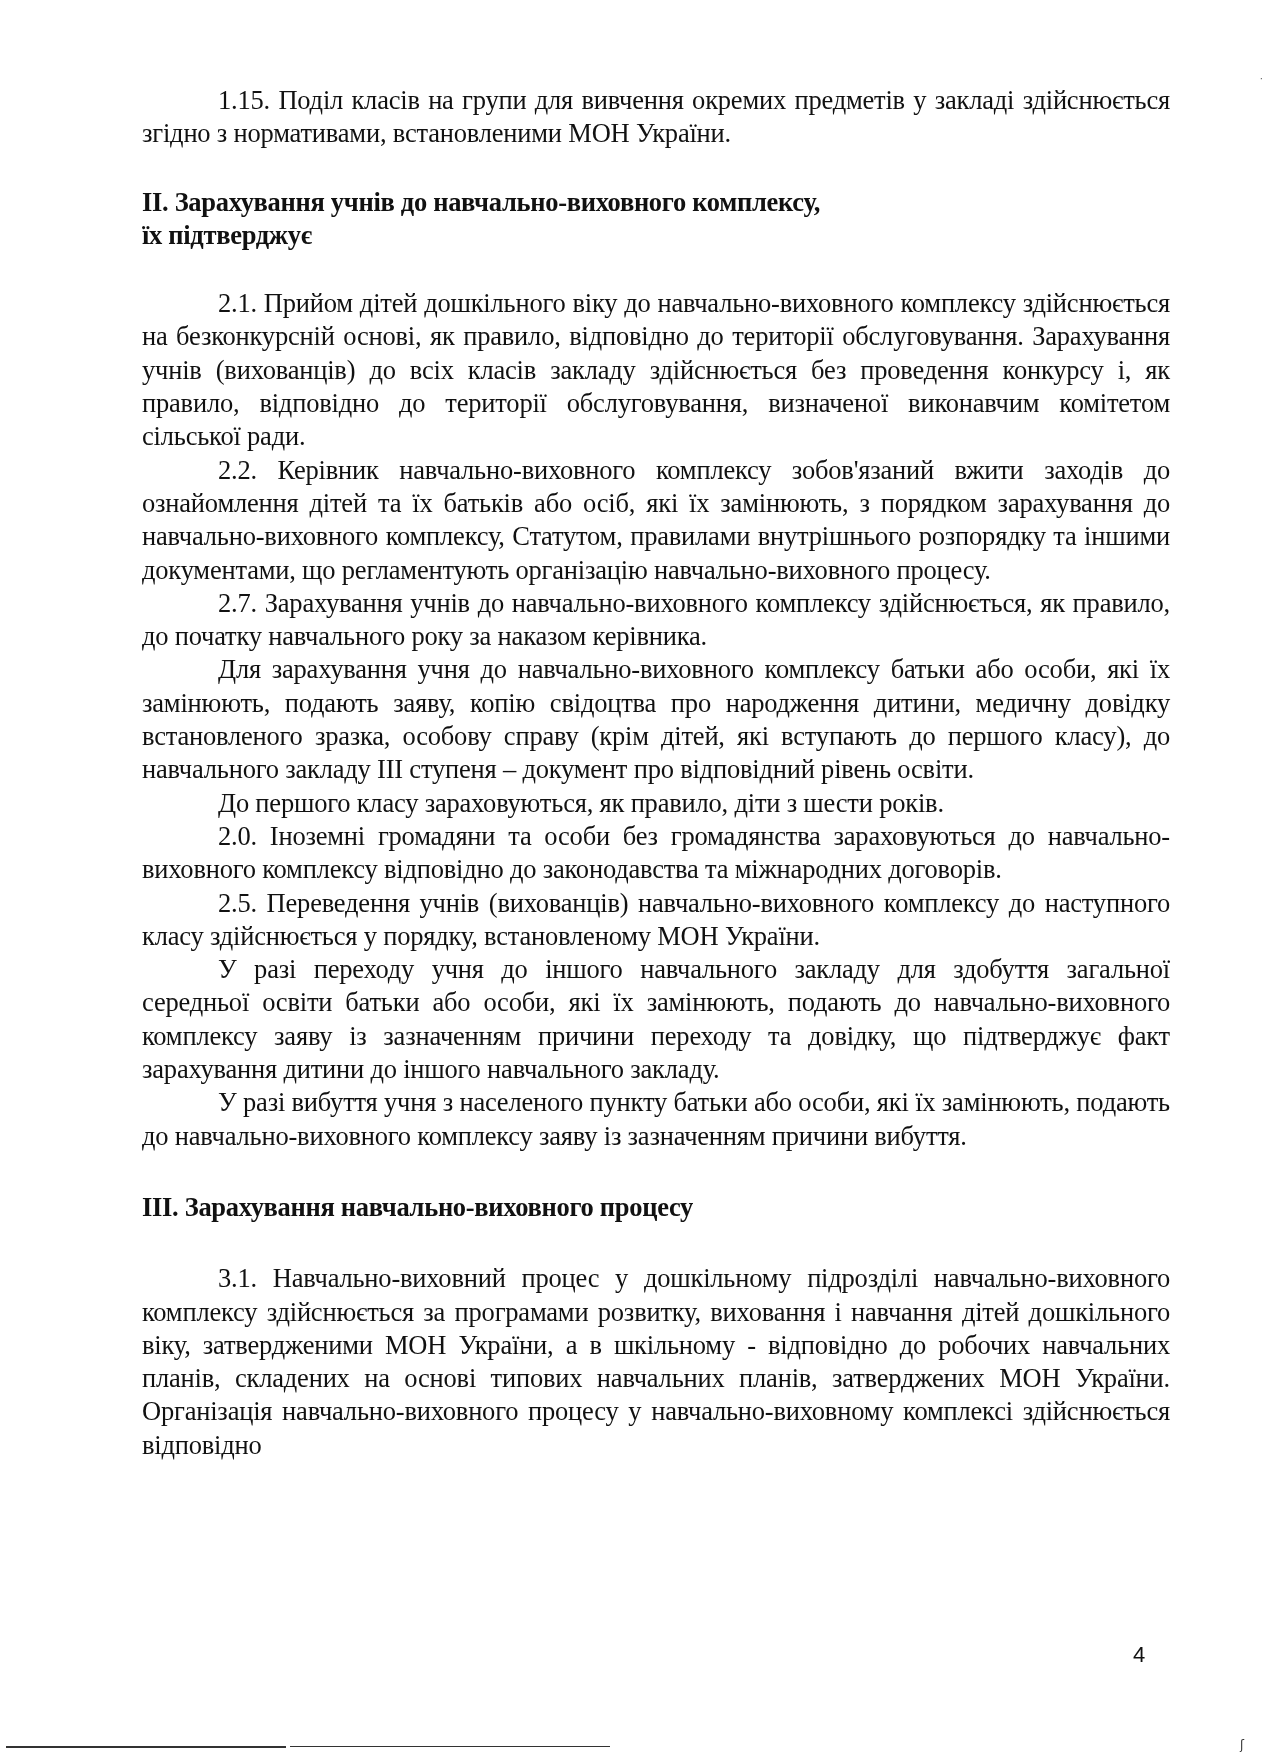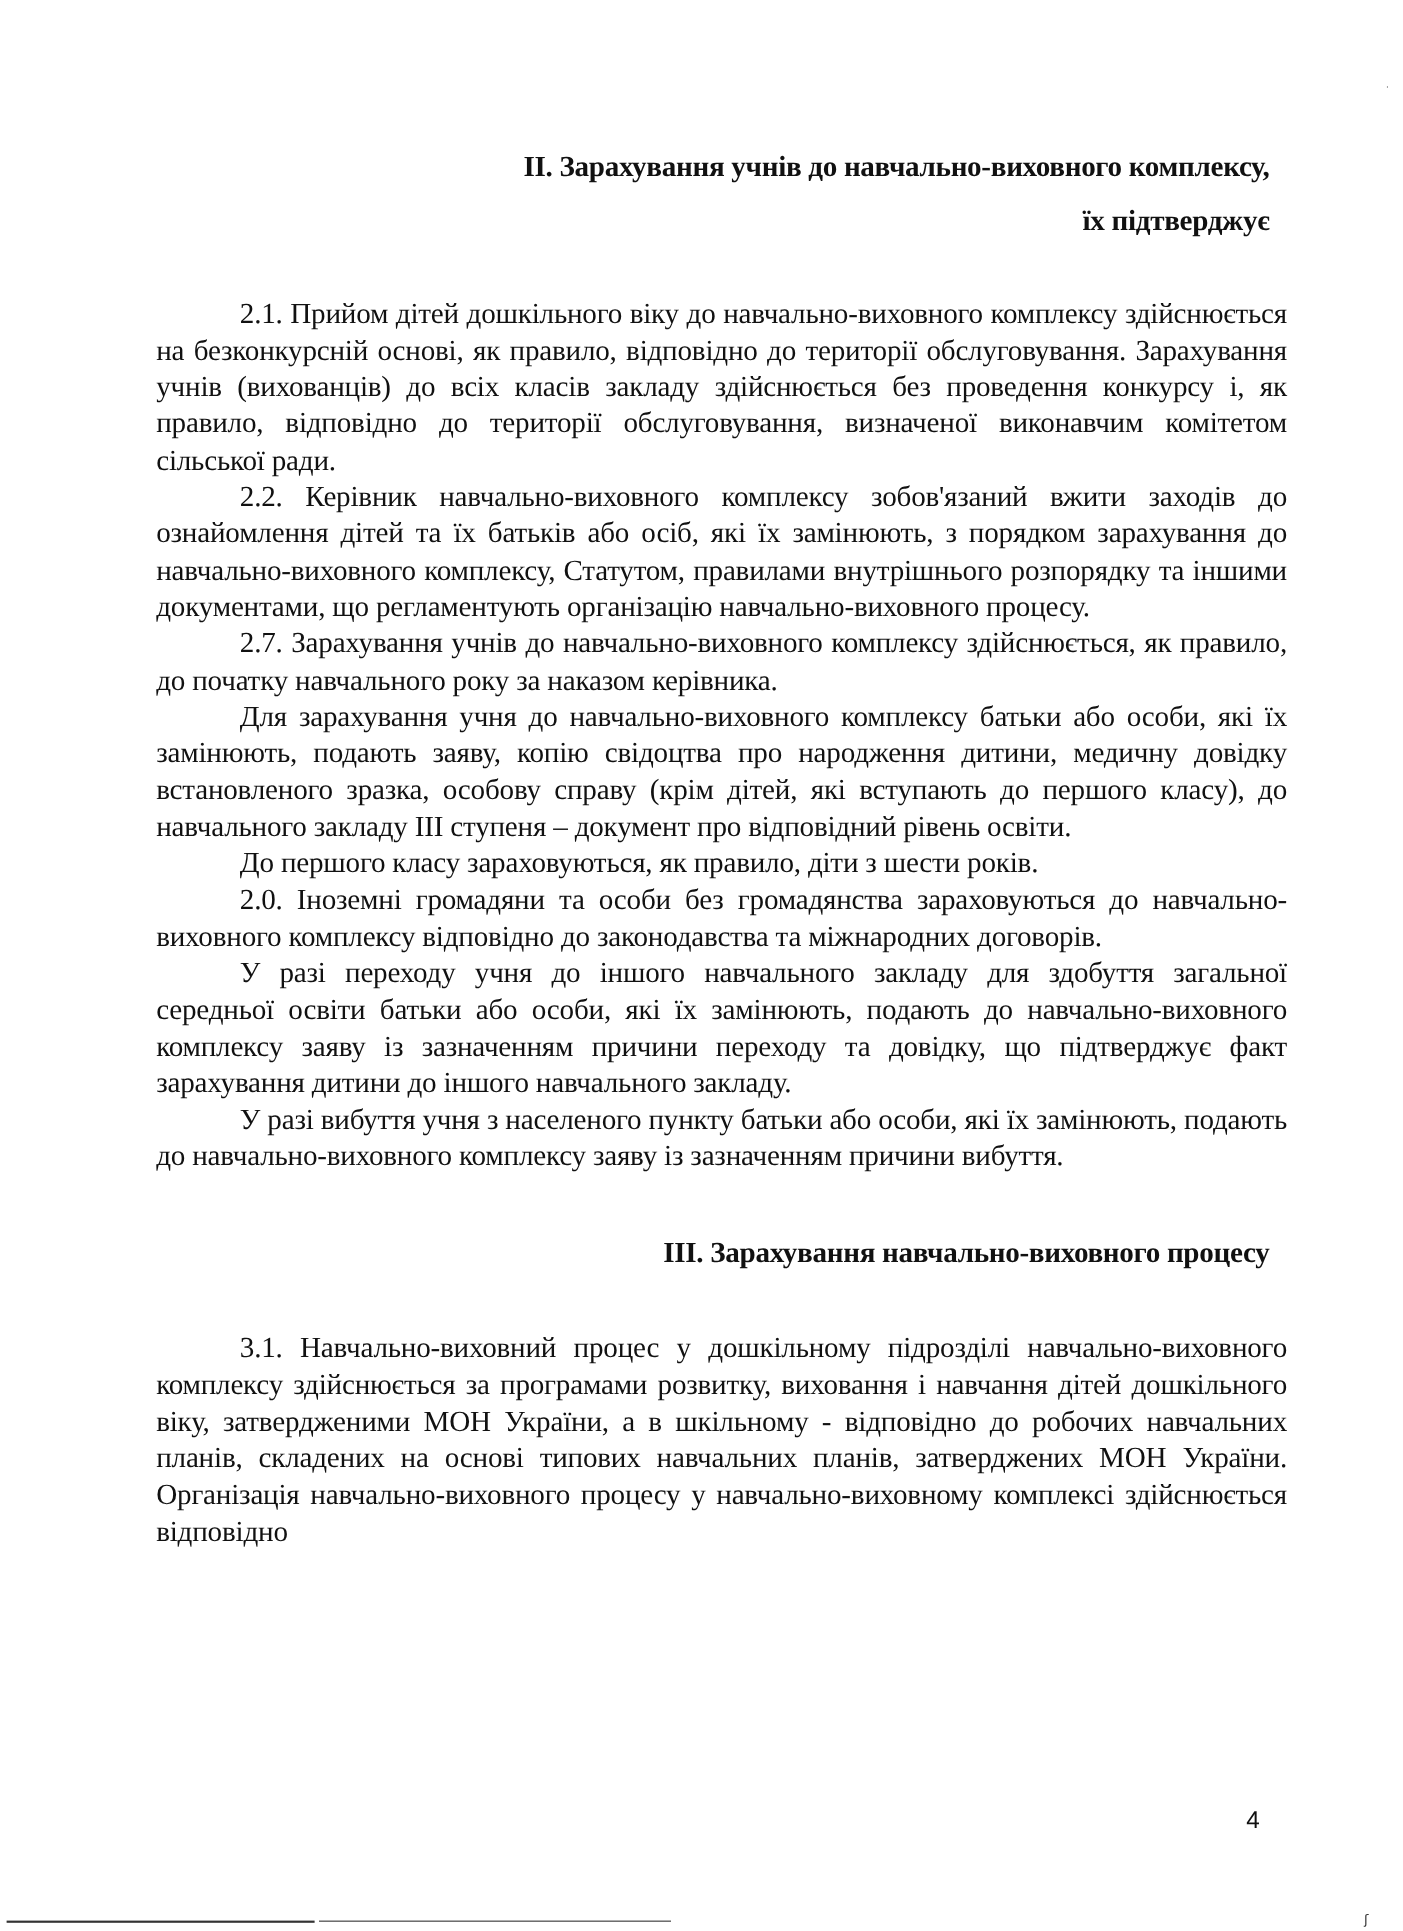--- a/index.html
+++ b/index.html
@@ -1,41 +1,43 @@
 <!DOCTYPE html>
 <html><head>
 <meta charset="utf-8">
 <style>
   html, body { margin: 0; padding: 0; background: #ffffff; }
   body { width: 1275px; height: 1755px; position: relative; overflow: hidden;
          font-family: "Liberation Serif", "DejaVu Serif", serif; color: #111; }
   .page { position: absolute; left: 142px; top: 84px; width: 1028px; }
   .p { font-size: 26.5px; line-height: 33.3px; text-align: justify; text-align-last: left; margin: 0; letter-spacing: -0.2px; }
   .indent { text-indent: 76px; }
-  .heading { font-weight: bold; text-align: right; font-size: 26.5px; line-height: 33.3px; margin: 16px; letter-spacing: -0.3px; }
+  .heading { font-weight: bold; text-align: left; font-size: 26.5px; line-height: 33.3px; margin: 0; letter-spacing: -0.3px; }
   .page-number { position: absolute; left: 1133px; top: 1642px; font-family: "Liberation Sans", "DejaVu Sans", sans-serif; font-size: 22px; }
   .scan-line { position: absolute; left: 6px; top: 1746px; height: 2px; background: #333; }
   .mark { position: absolute; font-size: 12px; color: #333; font-family: "DejaVu Sans", sans-serif; }
 </style>
 </head>
 <body>
 
 <div class="page">
+  <p class="p indent">1.15. Поділ класів на групи для вивчення окремих предметів у закладі здійснюється згідно з нормативами, встановленими МОН України.</p>
 
   <div style="height:35px"></div>
   <p class="heading">ІІ. Зарахування учнів до навчально-виховного комплексу,</p>
   <p class="heading">їх підтверджує</p>
   <div style="height:35px"></div>
 
   <p class="p indent">2.1. Прийом дітей дошкільного віку до навчально-виховного комплексу здійснюється на безконкурсній основі, як правило, відповідно до території обслуговування. Зарахування учнів (вихованців) до всіх класів закладу здійснюється без проведення конкурсу і, як правило, відповідно до території обслуговування, визначеної виконавчим комітетом сільської ради.</p>
   <p class="p indent">2.2. Керівник навчально-виховного комплексу зобов'язаний вжити заходів до ознайомлення дітей та їх батьків або осіб, які їх замінюють, з порядком зарахування до навчально-виховного комплексу, Статутом, правилами внутрішнього розпорядку та іншими документами, що регламентують організацію навчально-виховного процесу.</p>
   <p class="p indent">2.7. Зарахування учнів до навчально-виховного комплексу здійснюється, як правило, до початку навчального року за наказом керівника.</p>
   <p class="p indent">Для зарахування учня до навчально-виховного комплексу батьки або особи, які їх замінюють, подають заяву, копію свідоцтва про народження дитини, медичну довідку встановленого зразка, особову справу (крім дітей, які вступають до першого класу), до навчального закладу ІІІ ступеня – документ про відповідний рівень освіти.</p>
   <p class="p indent">До першого класу зараховуються, як правило, діти з шести років.</p>
   <p class="p indent">2.0. Іноземні громадяни та особи без громадянства зараховуються до навчально-виховного комплексу відповідно до законодавства та міжнародних договорів.</p>
+  <p class="p indent">2.5. Переведення учнів (вихованців) навчально-виховного комплексу до наступного класу здійснюється у порядку, встановленому МОН України.</p>
   <p class="p indent">У разі переходу учня до іншого навчального закладу для здобуття загальної середньої освіти батьки або особи, які їх замінюють, подають до навчально-виховного комплексу заяву із зазначенням причини переходу та довідку, що підтверджує факт зарахування дитини до іншого навчального закладу.</p>
   <p class="p indent">У разі вибуття учня з населеного пункту батьки або особи, які їх замінюють, подають до навчально-виховного комплексу заяву із зазначенням причини вибуття.</p>
 
   <div style="height:38px"></div>
   <p class="heading">ІІІ. Зарахування навчально-виховного процесу</p>
   <div style="height:38px"></div>
 
   <p class="p indent">3.1. Навчально-виховний процес у дошкільному підрозділі навчально-виховного комплексу здійснюється за програмами розвитку, виховання і навчання дітей дошкільного віку, затвердженими МОН України,  а в шкільному - відповідно до робочих навчальних планів, складених на основі типових навчальних планів, затверджених МОН України. Організація навчально-виховного процесу у навчально-виховному комплексі здійснюється відповідно</p>
 </div>
 

